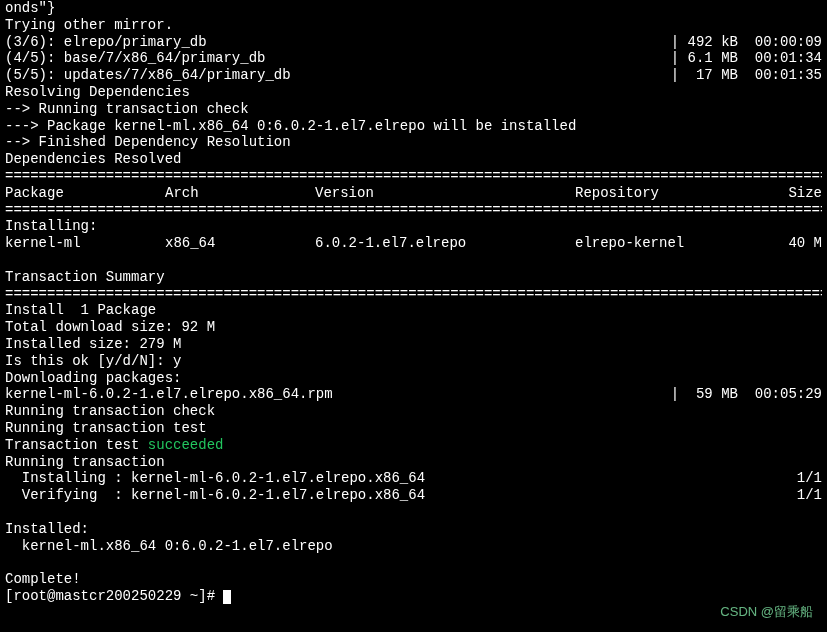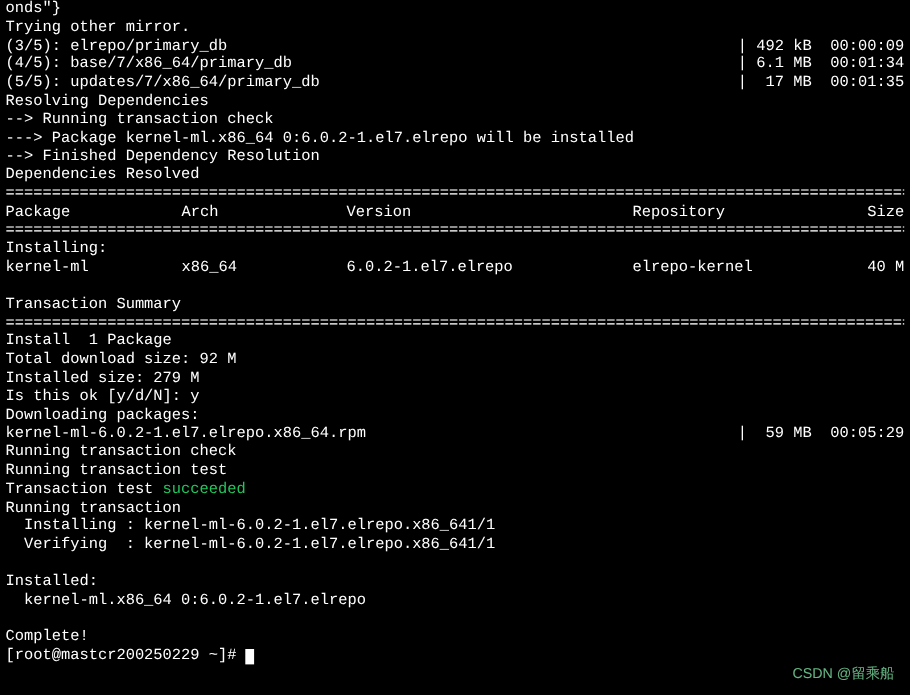--- a/index.html
+++ b/index.html
@@ -57,41 +57,42 @@
       display: flex;
       align-items: flex-end;
     }
     .col-package { width: 160px; }
     .col-arch { width: 150px; }
     .col-version { width: 260px; }
     .col-repo { width: 195px; }
     .col-size { text-align: right; flex: 1; }
     .install-line {
       display: flex;
+      justify-content: space-between;
     }
     .prompt-line {
       display: inline;
     }
     .cursor {
       display: inline-block;
       width: 8px;
       height: 14px;
       background: #fff;
       vertical-align: text-bottom;
     }
   </style>
 </head>
 <body>
 
 <div>
   <span class="line">onds"}</span>
   <span class="line">Trying other mirror.</span>
 
   <div class="dl-line">
-    <span class="dl-left">(3/5): elrepo/primary_db</span>
+    <span class="dl-left">(3/6): elrepo/primary_db</span>
     <span class="dl-right">| 492 kB  00:00:09</span>
   </div>
   <div class="dl-line">
     <span class="dl-left">(4/5): base/7/x86_64/primary_db</span>
     <span class="dl-right">| 6.1 MB  00:01:34</span>
   </div>
   <div class="dl-line">
     <span class="dl-left">(5/5): updates/7/x86_64/primary_db</span>
     <span class="dl-right">|  17 MB  00:01:35</span>
   </div>

